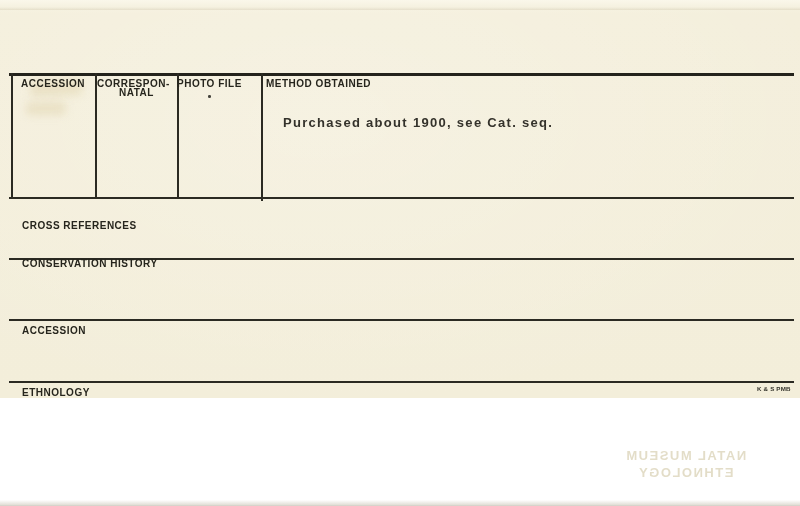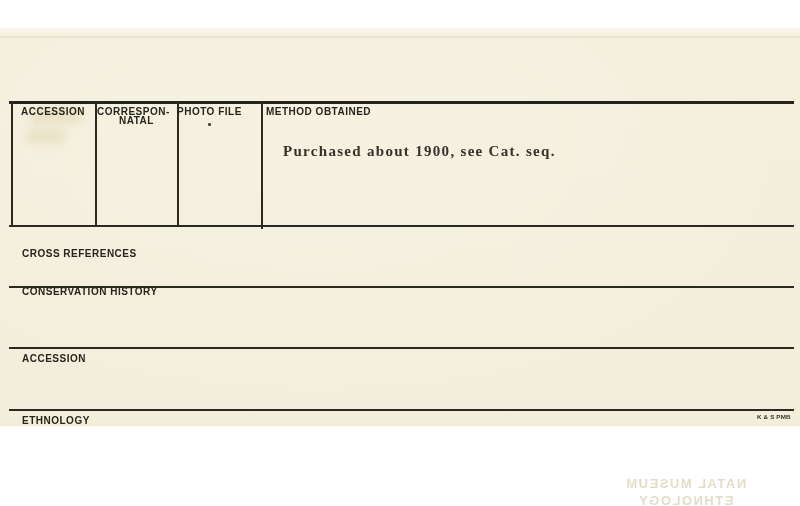--- a/index.html
+++ b/index.html
@@ -7,21 +7,20 @@
     width: 800px; height: 506px;
     overflow: hidden;
     font-family: "Liberation Sans", sans-serif;
   }
   .card {
     position: relative;
     width: 800px; height: 398px;
     background:
       radial-gradient(ellipse 900px 500px at 40% 30%, rgba(255,255,255,0.18), rgba(0,0,0,0) 60%),
       linear-gradient(180deg, #f7f3e3 0px, #f4efdc 14px, #f3eeda 100%);
-    margin-top: 28px;
   }
   .top-edge {
     position: absolute; left: 0; top: 0; width: 800px; height: 10px;
     background: linear-gradient(180deg, #faf7ea 0%, #f5f1e0 70%, rgba(190,180,150,0.25) 95%, rgba(0,0,0,0) 100%);
   }
   .bottom-edge {
     position: absolute; left: 0; top: 500px; width: 800px; height: 6px;
     background: linear-gradient(180deg, rgba(0,0,0,0) 0%, rgba(150,140,110,0.28) 80%, rgba(120,112,88,0.35) 100%);
   }
   .rule {
@@ -48,22 +47,22 @@
   .col-correspondence .line2 { display: block; text-align: center; }
   .col-photofile { left: 177px; width: 84px; }
   .col-method { left: 266px; }
   .section-label {
     position: absolute; left: 22px;
     font-size: 10px; font-weight: bold; letter-spacing: 0.5px;
     color: #26251d; white-space: nowrap;
   }
   .typed-value {
     position: absolute; left: 283px; top: 115px;
-    font-family: Liberation Serif, serif;
-    font-size: 15px; font-weight: bold; letter-spacing: 1.3px;
+    font-family: Liberation Sans, sans-serif;
+    font-size: 13px; font-weight: bold; letter-spacing: 1.3px;
     color: #34322b; white-space: nowrap;
   }
   .ink-dot {
     position: absolute; left: 208px; top: 95px;
     width: 2.5px; height: 2.5px; border-radius: 50%;
     background: #45443c;
   }
   .print-mark {
     position: absolute; left: 738px; top: 385px; width: 50px;
     font-size: 10px; font-weight: bold; letter-spacing: 0.3px;

